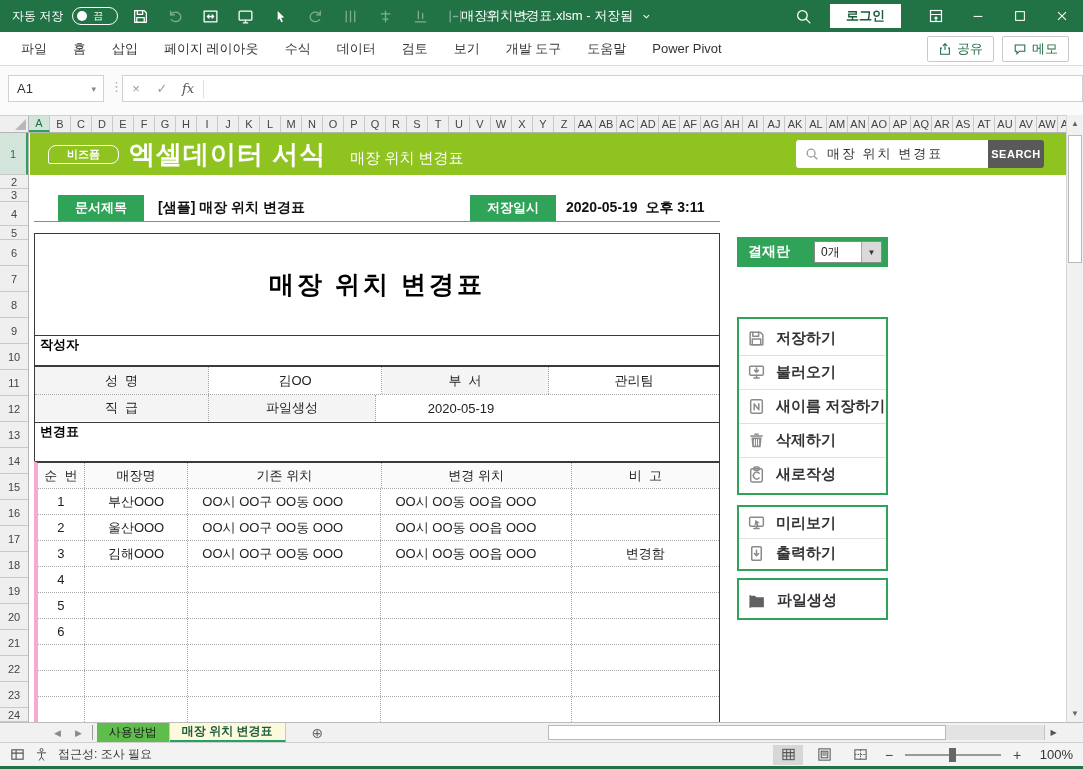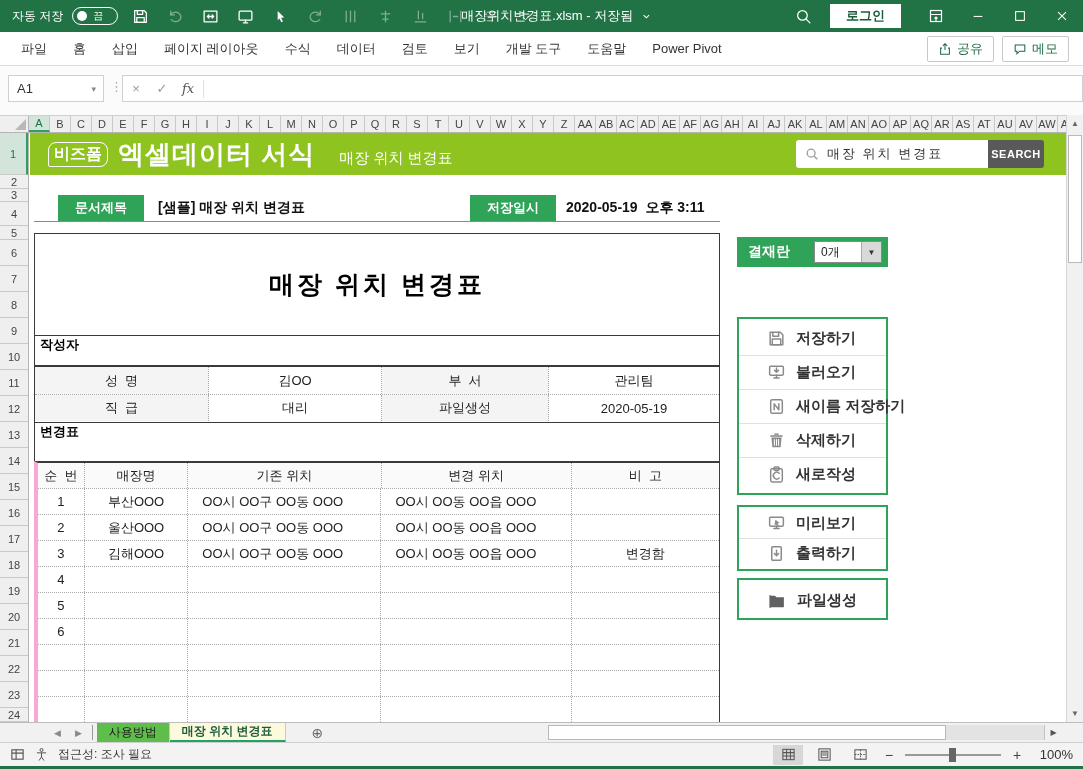--- a/index.html
+++ b/index.html
@@ -51,21 +51,21 @@
 
   
   .grid { position:absolute; left:0; top:133px; width:1066px; height:589px; }
   .rowheads { position:absolute; left:0; top:0; width:29px; height:100%; background:#efefef; border-right:1px solid #b5b5b5; overflow:hidden; }
   .rowh { border-bottom:1px solid #c9c9c9; font-size:11px; color:#444; display:flex; align-items:center; justify-content:center; }
   .rowh.sel { background:#d3e5da; color:#1f7145; border-right:2px solid #2e9e62; }
   .cells { position:absolute; left:30px; top:0; width:1036px; height:589px; background:#fff; overflow:hidden; }
 
   
   .banner { position:absolute; left:0; top:0; width:1036px; height:42px; background:var(--banner-green,#8fc31f); display:flex; align-items:center; color:#fff; }
-  .bf-logo { margin-left:18px; font-size:16px; font-weight:bold; border:1px solid #fff; border-radius:8px 8px 8px 2px; padding:1px 5px;text-align:center; }
+  .bf-logo { margin-left:18px; font-size:11px; font-weight:bold; border:1px solid #fff; border-radius:8px 8px 8px 2px; padding:1px 18px;text-align:center; }
   .bf-brand { margin-left:10px; font-size:26px; font-weight:bold; letter-spacing:1px; white-space:nowrap; }
   .bf-sub { margin-left:24px; margin-top:8px; font-size:15px; white-space:nowrap; }
   .bsearch { position:absolute; right:22px; top:7px; height:28px; display:flex; }
   .bsearch .sin { width:192px; height:28px; background:#fff; border-radius:3px 0 0 3px; display:flex; align-items:center; padding-left:9px; }
   .bsearch .sin svg { stroke:#9a9a9a; fill:none; stroke-width:1.5; }
   .bsearch .stxt { color:#333; font-size:13px; letter-spacing:2px; margin-left:8px; white-space:pre; }
   .bsearch .sbtn { width:56px; height:28px; background:var(--search-btn,#595959); color:#fff; font-size:11px; font-weight:bold; letter-spacing:.5px; display:flex; align-items:center; justify-content:center; border-radius:0 3px 3px 0; }
 
   
   .badge { position:absolute; top:62px; width:86px; height:26px; background:var(--menu-green,#2fa357); color:#fff; font-size:13px; font-weight:bold; display:flex; align-items:center; justify-content:center; }
@@ -94,21 +94,21 @@
   
   .approval { position:absolute; left:707px; top:104px; width:151px; height:30px; background:var(--menu-green,#2fa357); display:flex; align-items:center; padding:0 6px 0 11px; }
   .approval .alabel { color:#fff; font-weight:bold; font-size:14px; }
   .aselect { margin-left:auto; width:68px; height:22px; background:#fff; border:1px solid #8a8a8a; display:flex; align-items:center; }
   .aselect .aval { font-size:12px; color:#222; padding-left:6px; flex:1; }
   .aselect .abtn { width:20px; height:20px; background:#d9d9d9; border-left:1px solid #aaa; display:flex; align-items:center; justify-content:center; font-size:8px; color:#333; }
   .menuhead { position:absolute; left:707px; top:144px; width:151px; height:40px; background:var(--menu-green,#2fa357); display:flex; align-items:center; justify-content:center; gap:8px; color:#fff; font-size:18px; font-weight:bold; }
   .xlicon { width:22px; height:20px; }
   .menugroup { position:absolute; left:707px; width:151px; border:2px solid var(--menu-green,#2fa357); background:#fff; padding:2px 0; }
   .mg0 { top:184px; height:178px; } .mg1 { top:372px; height:66px; } .mg2 { top:445px; height:42px; }
-  .menu-item { height:34px; display:flex; align-items:center; padding-left:28px; gap:10px; font-size:15px; font-weight:bold; color:#333; white-space:nowrap; }
+  .menu-item { height:34px; display:flex; align-items:center; padding-left:8px; gap:10px; font-size:15px; font-weight:bold; color:#333; white-space:nowrap; }
   .mg1 .menu-item { height:29px; } .mg2 .menu-item { height:36px; }
   .menu-item + .menu-item { border-top:1px solid #e0e0e0; }
   .mi { display:flex; align-items:center; justify-content:center; }
   .mi svg { stroke:#8a8a8a; fill:none; stroke-width:1.4; stroke-linecap:round; stroke-linejoin:round; }
 
   
   .vscroll { position:absolute; right:0; top:115px; width:17px; height:607px; background:#f1f1f1; border-left:1px solid #d6d6d6; }
   .vscroll .up, .vscroll .down { position:absolute; left:0; width:100%; height:17px; display:flex; align-items:center; justify-content:center; font-size:8px; color:#666; }
   .vscroll .up { top:0; } .vscroll .down { bottom:0; }
   .vthumb { position:absolute; left:1px; top:20px; width:14px; height:128px; background:#fff; border:1px solid #b9b9b9; }
@@ -420,21 +420,20 @@
       </div>
       <div class="authbox" id="author-table">
           <div class="arow">
             <div class="acell albl" style="width:174px">성  명</div>
             <div class="acell aval" style="width:173px">김OO</div>
             <div class="acell albl" style="width:167px">부  서</div>
             <div class="acell aval" style="width:170px">관리팀</div>
           </div>
           <div class="arow">
             <div class="acell albl" style="width:174px">직  급</div>
-            <div class="acell aval" style="width:173px">대리</div>
             <div class="acell albl" style="width:167px">파일생성</div>
             <div class="acell aval" style="width:170px">2020-05-19</div>
           </div>
         </div>
 
       <div class="seclab-box" style="top:290px;height:38px">
         <span class="seclab">변경표</span>
       </div>
       <div class="changebox" id="change-table">
           <div class="crow chead">

